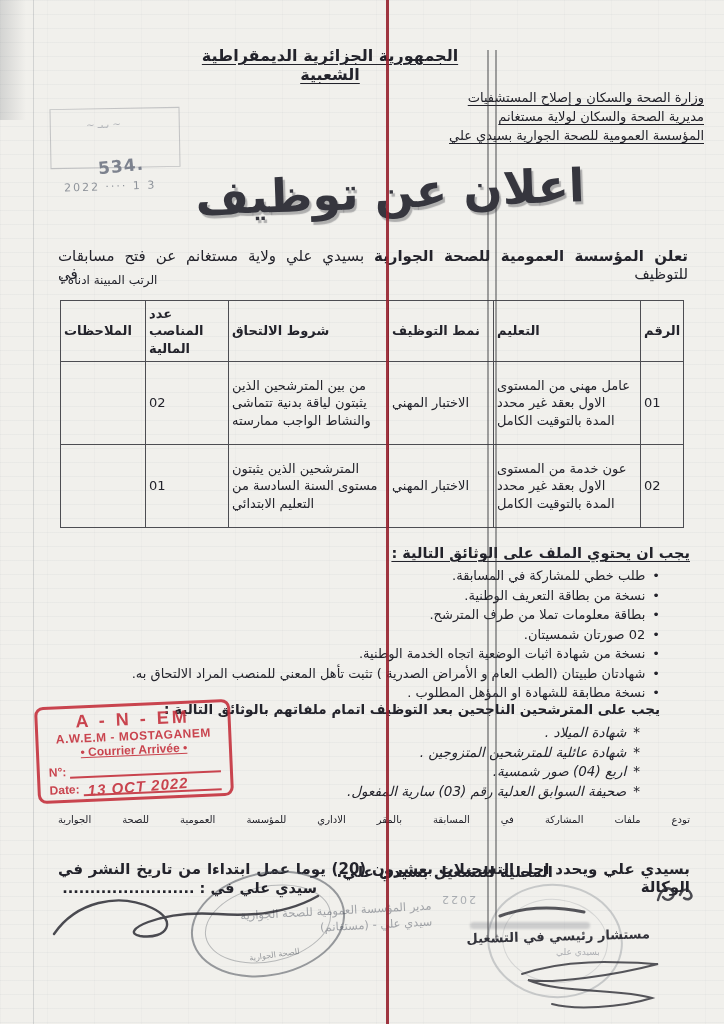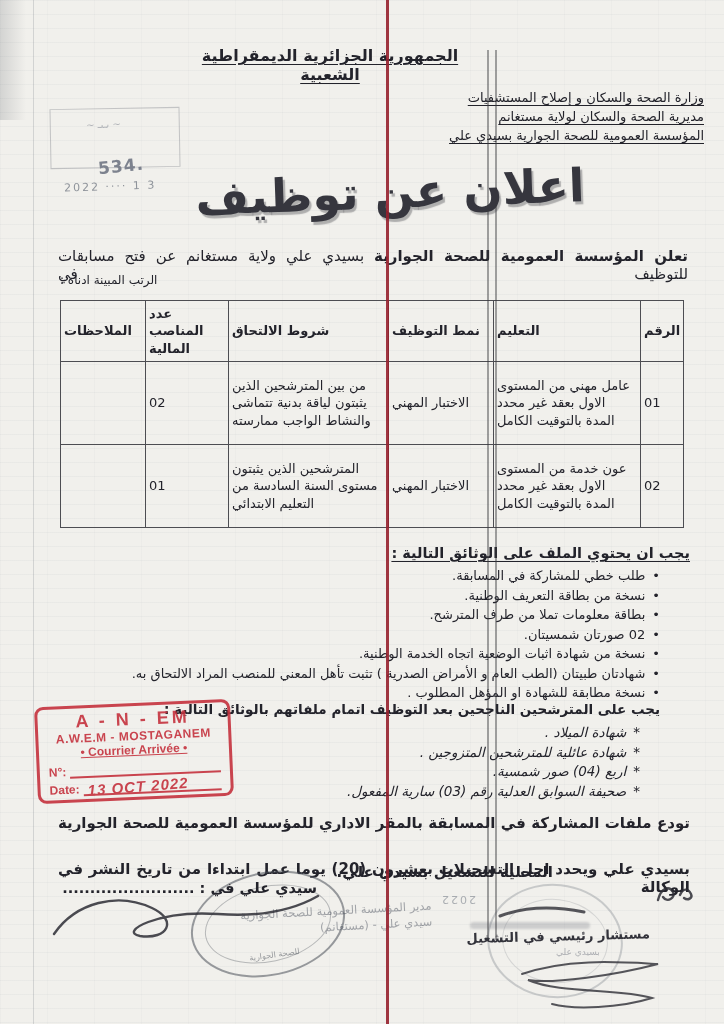--- a/index.html
+++ b/index.html
@@ -45,21 +45,21 @@
   td.pos{vertical-align:top;padding-top:6px;}
   td.cond,td.rank{font-size:12.5px;}
   
   .docs-head{right:34px;top:545px;font-size:14.5px;font-weight:bold;}
   .docs{right:64px;top:566px;width:612px;text-align:right;font-size:13px;line-height:19.5px;}
   .docs .it::before{content:"•";margin-left:7px;}
   .post-head{right:64px;top:701px;font-size:13.5px;font-weight:bold;}
   .post{right:84px;top:723px;width:560px;text-align:right;font-size:13.5px;line-height:19.5px;font-style:italic;}
   .post .it::before{content:"*";margin-left:7px;}
   
-  .c1{left:58px;top:814px;width:632px;font-size:15px;font-weight:bold;text-align:justify;text-align-last:justify;}
+  .c1{left:58px;top:814px;width:632px;font-size:10px;font-weight:normal;text-align:justify;text-align-last:justify;}
   .c2{left:58px;top:839px;width:632px;font-size:15px;font-weight:bold;text-align:justify;text-align-last:justify;margin-top:21px;}
   .c3{right:171px;top:863px;font-size:15px;font-weight:bold;text-align:right;}
   
   .arr-stamp{left:36px;top:703px;width:196px;height:97px;border:3px solid #c5323e;border-radius:9px;
     transform:rotate(-2.5deg);color:#c5323e;padding:4px 9px 5px;box-sizing:border-box;opacity:.9;
     font-family:"Liberation Sans", sans-serif;z-index:20;}
   .st1{text-align:center;font-size:18px;font-weight:bold;letter-spacing:3px;line-height:19px;}
   .st2{text-align:center;font-size:12px;font-weight:bold;letter-spacing:.5px;line-height:14px;}
   .st3{text-align:center;font-size:12px;font-weight:bold;line-height:15px;text-decoration:underline;}
   .st-row{display:flex;align-items:flex-end;gap:4px;font-weight:bold;font-size:12px;margin-top:3px;}

